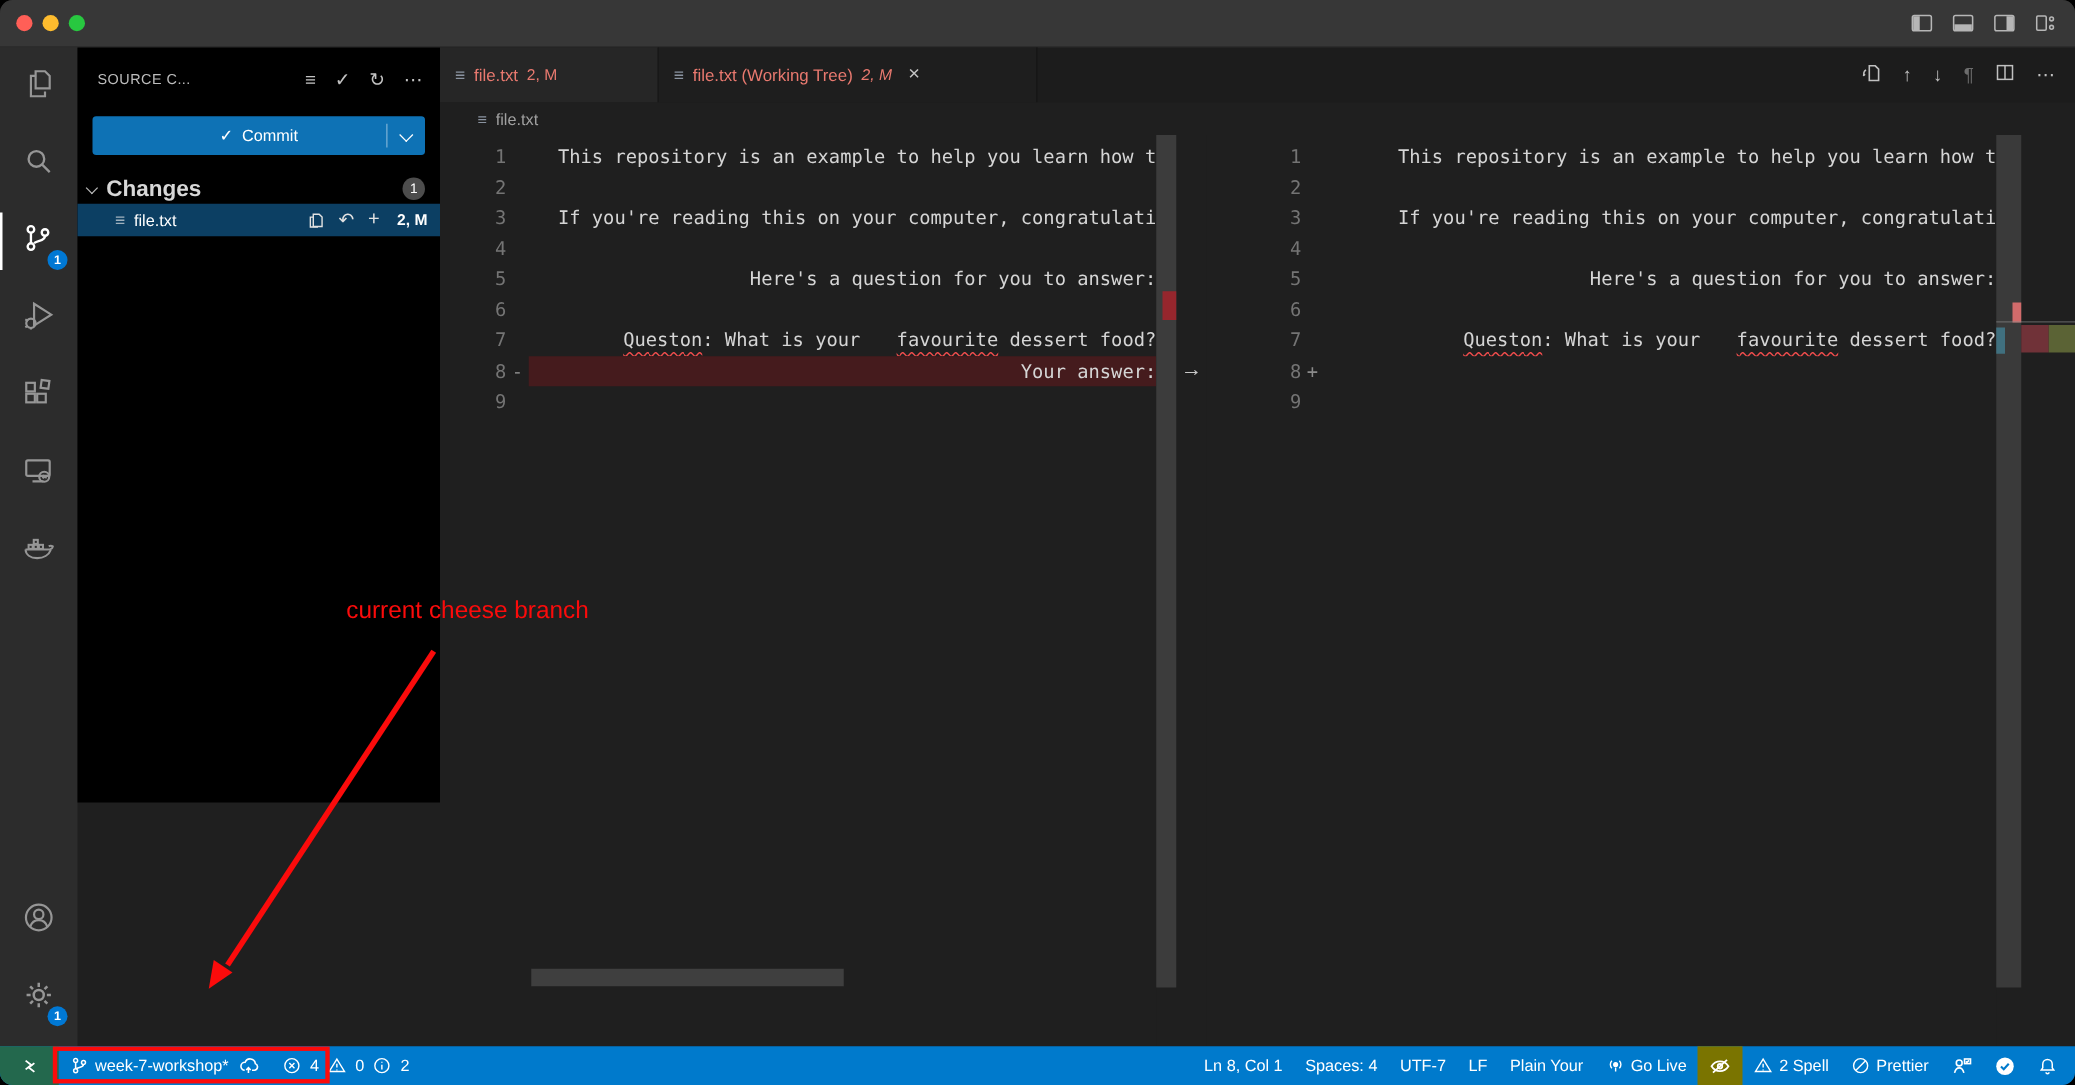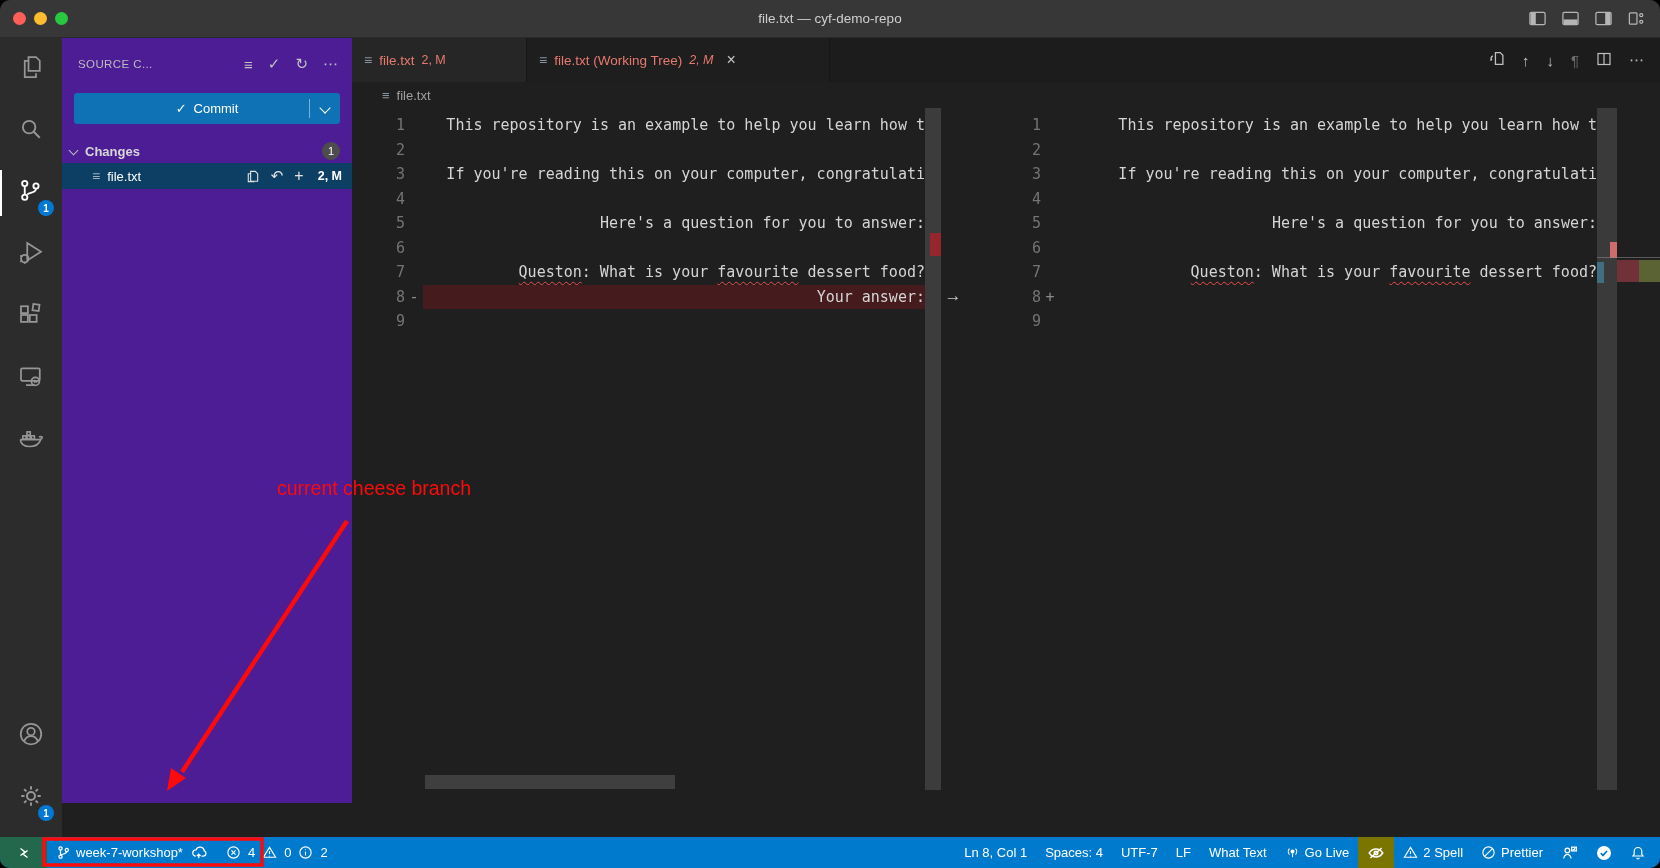--- a/index.html
+++ b/index.html
@@ -17,38 +17,38 @@
   
   .activitybar{position:absolute;left:0;top:38px;width:62px;height:799px;background:#2c2c2c;
                display:flex;flex-direction:column;align-items:center;}
   .act-item{position:relative;width:62px;height:62px;display:flex;align-items:center;justify-content:center;color:#969696;}
   .act-item.active{color:#ffffff;}
   .act-item.active::before{content:"";position:absolute;left:0;top:8px;bottom:8px;width:2px;background:#fff;}
   .act-spacer{flex:1}
   .act-badge{position:absolute;right:8px;bottom:8px;min-width:16px;height:16px;border-radius:9px;background:#0078d4;
              color:#fff;font-size:10px;font-weight:bold;display:flex;align-items:center;justify-content:center;}
   
-  .sidebar{position:absolute;left:62px;top:38px;width:290px;height:765px;background:#4c1d95;}
+  .sidebar{position:absolute;left:62px;top:38px;width:290px;height:604px;background:#000000;}
   .sb-header{display:flex;align-items:center;height:40px;padding:6px 14px 0 16px;color:#b4b4b4;}
   .sb-title{font-size:11.5px;letter-spacing:.4px;color:#bdbdbd;}
   .sb-icons{margin-left:auto;display:flex;gap:15px;color:#c2c2c2;font-size:15px;align-items:center;}
   .sb-icons span{cursor:default}
   .msg-input{display:block;width:242px;margin:12px 12px 0 12px;height:28px;background:#313131;
              border:1px solid #0a85d6;border-radius:3px;color:#ccc;font-size:13px;padding:0 8px;
              font-family:"Liberation Sans",sans-serif;outline:none;}
   .msg-input::placeholder{color:#8f8f8f;}
   .commit-btn{position:relative;margin:9px 12px 0 12px;width:266px;height:31px;background:#0e72b5;border-radius:3px;
               color:#fff;font-size:13px;display:flex;align-items:center;justify-content:center;gap:7px;}
   .commit-btn .divider{position:absolute;right:30px;top:6px;bottom:6px;width:1px;background:rgba(255,255,255,.45);}
   .chev{width:7px;height:7px;border-right:1.6px solid currentColor;border-bottom:1.6px solid currentColor;
         transform:rotate(45deg);display:inline-block;}
   .commit-btn .chev{position:absolute;right:11px;top:11px;}
   .changes-row{display:flex;align-items:center;height:24px;margin-top:15px;padding:0 12px 0 6px;color:#cccccc;}
   .changes-row .chev{width:6px;height:6px;border-color:#bbb;margin:0 8px 2px 2px;}
-  .changes-label{font-size:13px;font-weight:bold;color:#d7d7d7;}
+  .changes-label{font-size:18px;font-weight:bold;color:#d7d7d7;}
   .changes-badge{margin-left:auto;min-width:18px;height:18px;border-radius:10px;background:#4d4d4d;color:#fff;
                  font-size:11px;display:flex;align-items:center;justify-content:center;}
   .file-row{display:flex;align-items:center;height:26px;background:#0c3f63;color:#fff;padding:0 10px 0 30px;}
   .file-row .ficon{color:#9fb0bd;font-size:14px;margin-right:7px;}
   .file-row .fname{font-size:13px;}
   .file-actions{margin-left:auto;display:flex;align-items:center;gap:11px;color:#e2e2e2;}
   .file-actions svg{display:block}
   .file-status{font-size:12.5px;font-weight:bold;color:#fff;margin-left:3px;}
   
   .tabbar{position:absolute;left:352px;top:38px;width:1308px;height:44px;background:#1c1c1c;display:flex;}
@@ -73,21 +73,21 @@
   .code{padding-top:5px;font-family:"DejaVu Sans Mono",monospace;font-size:15px;line-height:24.5px;color:#d5d5d5;}
   .code-line{display:flex;height:24.5px;}
   .ln{flex:0 0 auto;text-align:right;color:#747474;}
   .pane-left .ln{width:53px;}
   .pane-right .ln{width:76px;}
   .mk{width:18px;text-align:center;color:#8b8b8b;flex:0 0 auto;}
   .txt{flex:1;white-space:pre;overflow:hidden;text-align:right;}
   .removed .txt{background:#451b1d;}
   .added .txt{background:#313a20;}
   .added .txt .hl{background:#515c2e;}
-  .sq{text-decoration:underline wavy #f14c4c 1px;text-underline-offset:4px;}
+  .sq{text-decoration:underline wavy #f14c4c 1px;text-underline-offset:4px;margin-left:20px;}
   .emoji{display:inline-block;width:17px;height:17px;border-radius:50%;vertical-align:-3px;
          background:radial-gradient(circle at 38% 32%,#f2b35c 0%,#d97f2a 45%,#a85413 80%,#8a420e 100%);
          box-shadow:inset 0 -2px 3px rgba(0,0,0,.3);}
   .sash{position:absolute;left:925px;top:108px;width:40px;height:729px;background:#1f1f1f;}
   .vstrip-left{position:absolute;left:925px;top:108px;width:16px;height:682px;background:#3c3c3c;}
   .vstrip-left .mark-del{position:absolute;right:0;top:125px;width:11px;height:23px;background:#96262d;}
   .gutter-arrow{position:absolute;left:941px;top:286px;width:24px;text-align:center;color:#c8c8c8;font-size:17px;}
   .hscroll-left{position:absolute;left:425px;top:775px;width:250px;height:14px;background:#3f3f3f;}
   .vstrip-right{position:absolute;left:1597px;top:108px;width:20px;height:682px;background:#3a3a3a;}
   .vstrip-right .mark-sq{position:absolute;right:0;top:134px;width:7px;height:16px;background:#d16b6b;}
@@ -113,21 +113,20 @@
 <body>
 
 <div class="app">
 
   <div class="titlebar">
     <div class="traffic">
       <span class="tl c"></span>
       <span class="tl m"></span>
       <span class="tl z"></span>
     </div>
-    <div class="win-title">file.txt — cyf-demo-repo</div>
     <div class="tb-actions">
       <span>
           <svg width="19" height="19" viewBox="0 0 20 20">
             <rect x="2" y="3.5" width="16" height="13" rx="1.5" fill="none" stroke="currentColor" stroke-width="1.3"></rect>
             <rect x="2.7" y="4.2" width="5.5" height="11.6" fill="currentColor"></rect>
           </svg>
         </span>
       <span>
           <svg width="19" height="19" viewBox="0 0 20 20">
             <rect x="2" y="3.5" width="16" height="13" rx="1.5" fill="none" stroke="currentColor" stroke-width="1.3"></rect>
@@ -465,21 +464,21 @@
       <div class="sb-item">
           <span>Spaces: 4</span>
         </div>
       <div class="sb-item">
           <span>UTF-7</span>
         </div>
       <div class="sb-item">
           <span>LF</span>
         </div>
       <div class="sb-item">
-          <span>What Text</span>
+          <span>Plain Your</span>
         </div>
       <div class="sb-item">
         <span>
             <svg width="15" height="15" viewBox="0 0 16 16" fill="none" stroke="currentColor" stroke-width="1.2">
               <circle cx="8" cy="7" r="1.6" fill="currentColor"></circle>
               <path d="M4.8 3.8a4.6 4.6 0 0 0 0 6.4M11.2 3.8a4.6 4.6 0 0 1 0 6.4"></path>
               <path d="M8 9.5V13"></path>
             </svg>
           </span>
         <span>Go Live</span>

